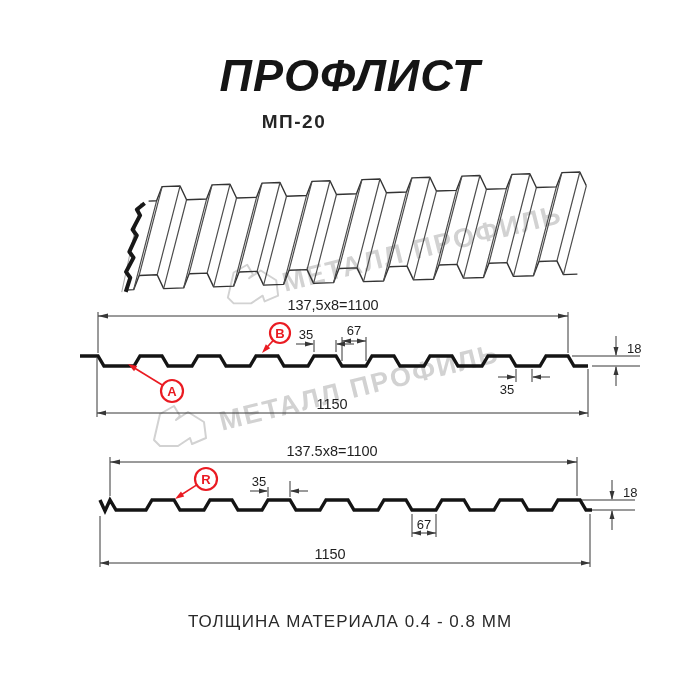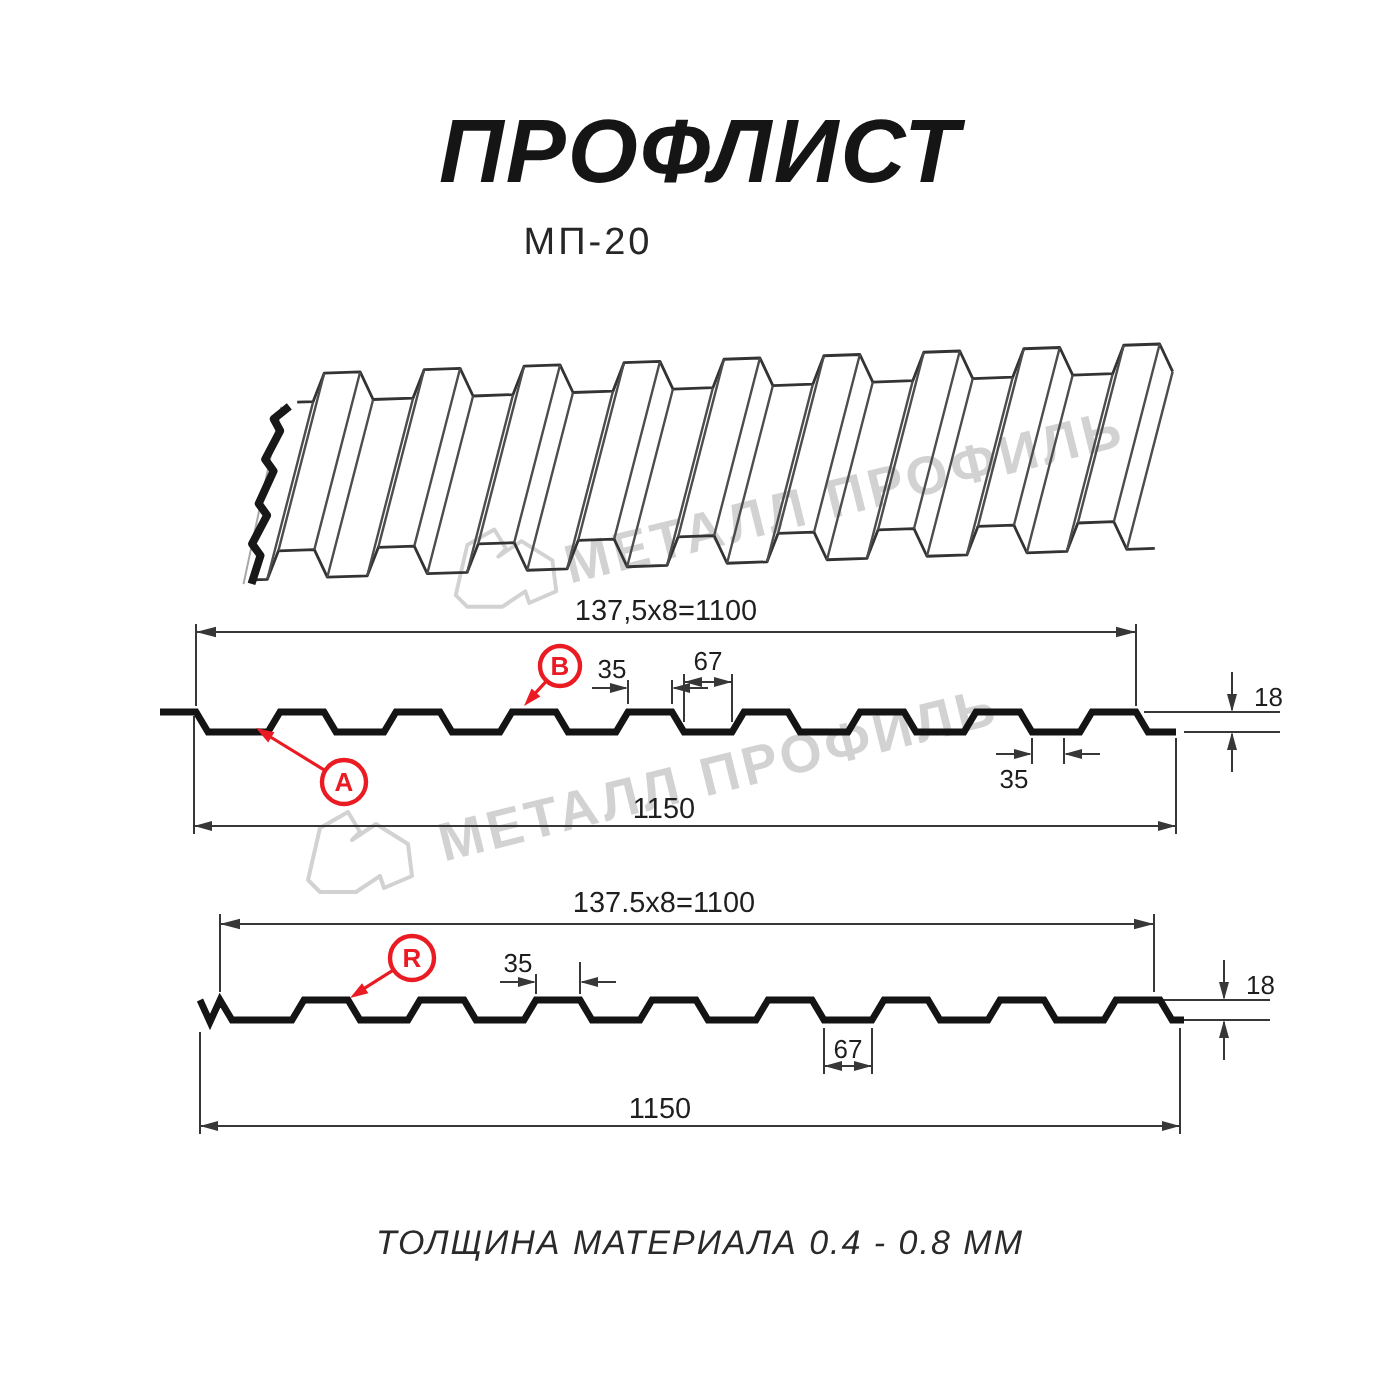--- a/index.html
+++ b/index.html
@@ -1,23 +1,23 @@
 <!DOCTYPE html>
 <html><head>
 <meta charset="utf-8">
 <style>
   html,body{margin:0;padding:0;background:#fff;}
   .page{position:relative;width:700px;height:700px;background:#fff;overflow:hidden;
         font-family:"Liberation Sans",sans-serif;}
   .title{position:absolute;top:50px;left:0;width:700px;text-align:center;
          font-size:45px;font-weight:700;letter-spacing:1px;color:#151515;font-style:italic;}
   .subtitle{position:absolute;top:111px;left:0;width:588px;text-align:center;
-         font-size:19px;font-weight:400;letter-spacing:1.5px;color:#262626;}
+         font-size:19px;font-weight:700;letter-spacing:1.5px;color:#262626;}
   .footer{position:absolute;top:612px;left:0;width:700px;text-align:center;
-         font-size:17px;font-weight:500;letter-spacing:1px;color:#2a2a2a;font-style:italic;}
+         font-size:17px;font-weight:500;letter-spacing:1px;color:#2a2a2a;}
   .wm-text{position:absolute;white-space:nowrap;font-size:27px;font-weight:700;
          letter-spacing:2px;color:#d2d2d2;transform:rotate(-14deg);transform-origin:0 50%;}
   .wm-logo{position:absolute;}
   svg{position:absolute;overflow:visible;}
   .dim-text{font-size:13px;fill:#1e1e1e;}
   .dim-text-lg{font-size:14.5px;fill:#1e1e1e;}
   .thin{stroke:#373737;stroke-width:1;fill:none;}
   .arr{fill:#373737;stroke:none;}
   .profile{stroke:#141414;stroke-width:3.4;fill:none;stroke-linejoin:miter;}
   .red-line{stroke:#ea1b22;stroke-width:1.6;fill:none;}

